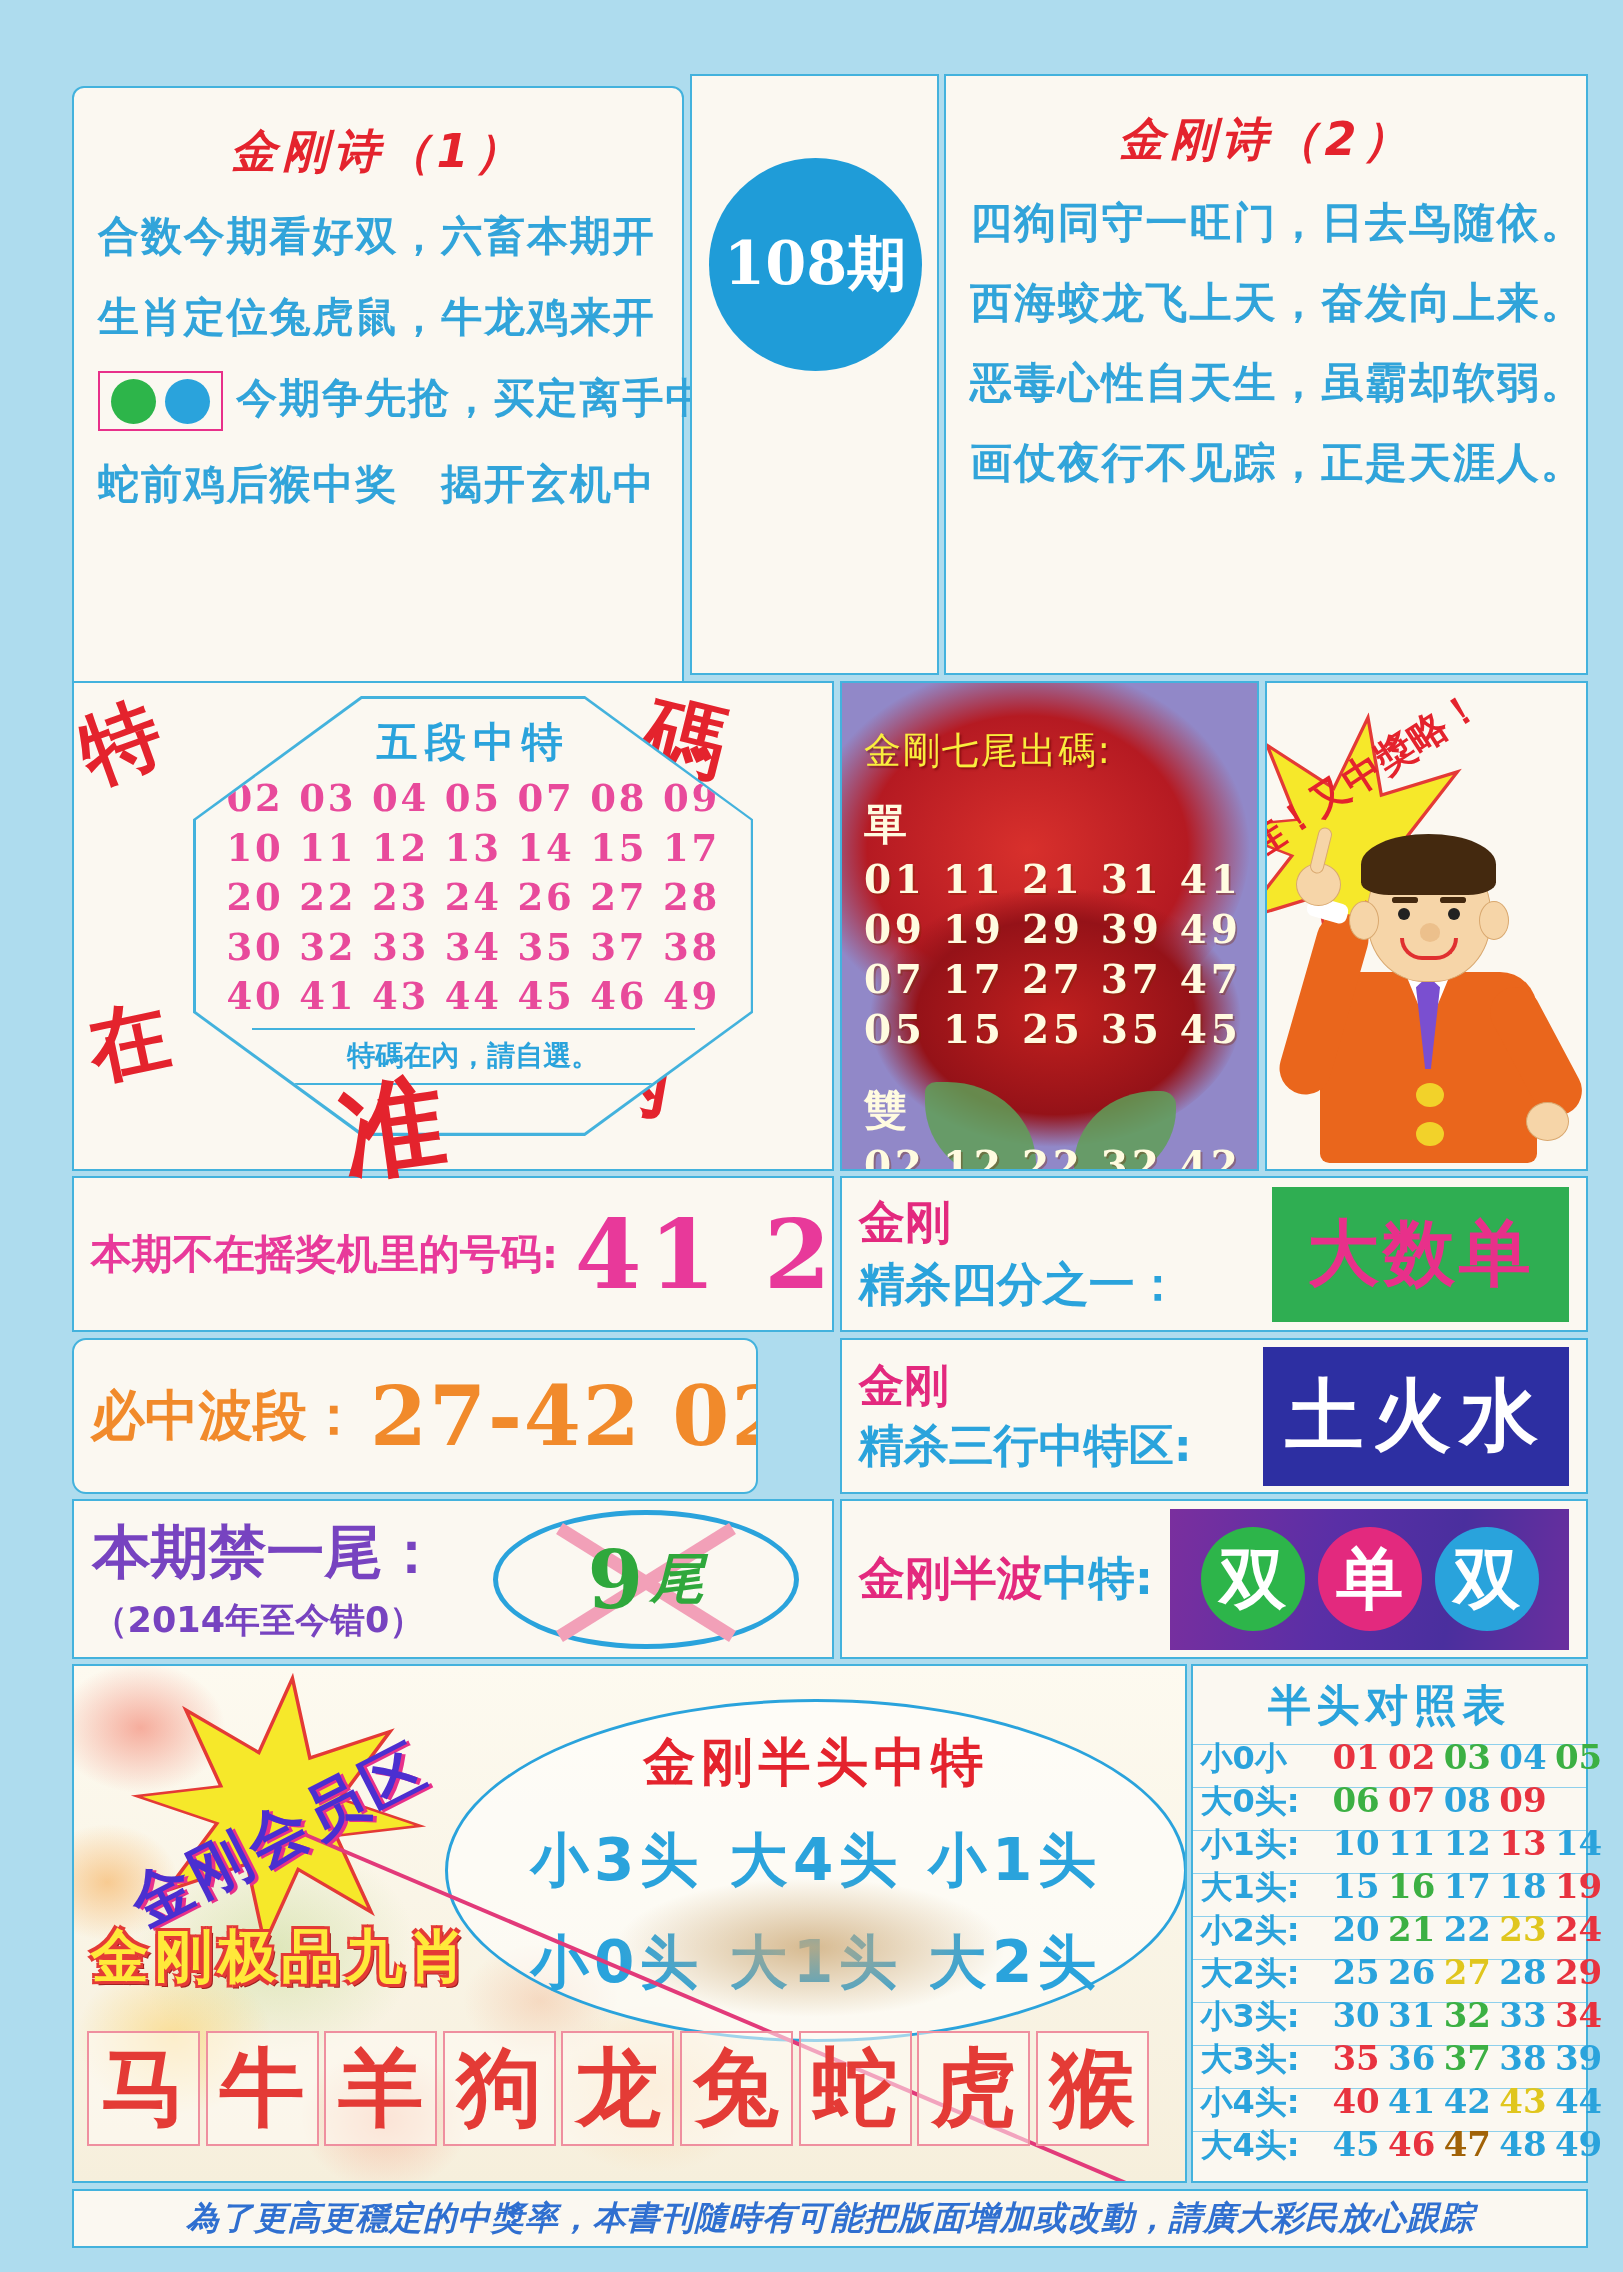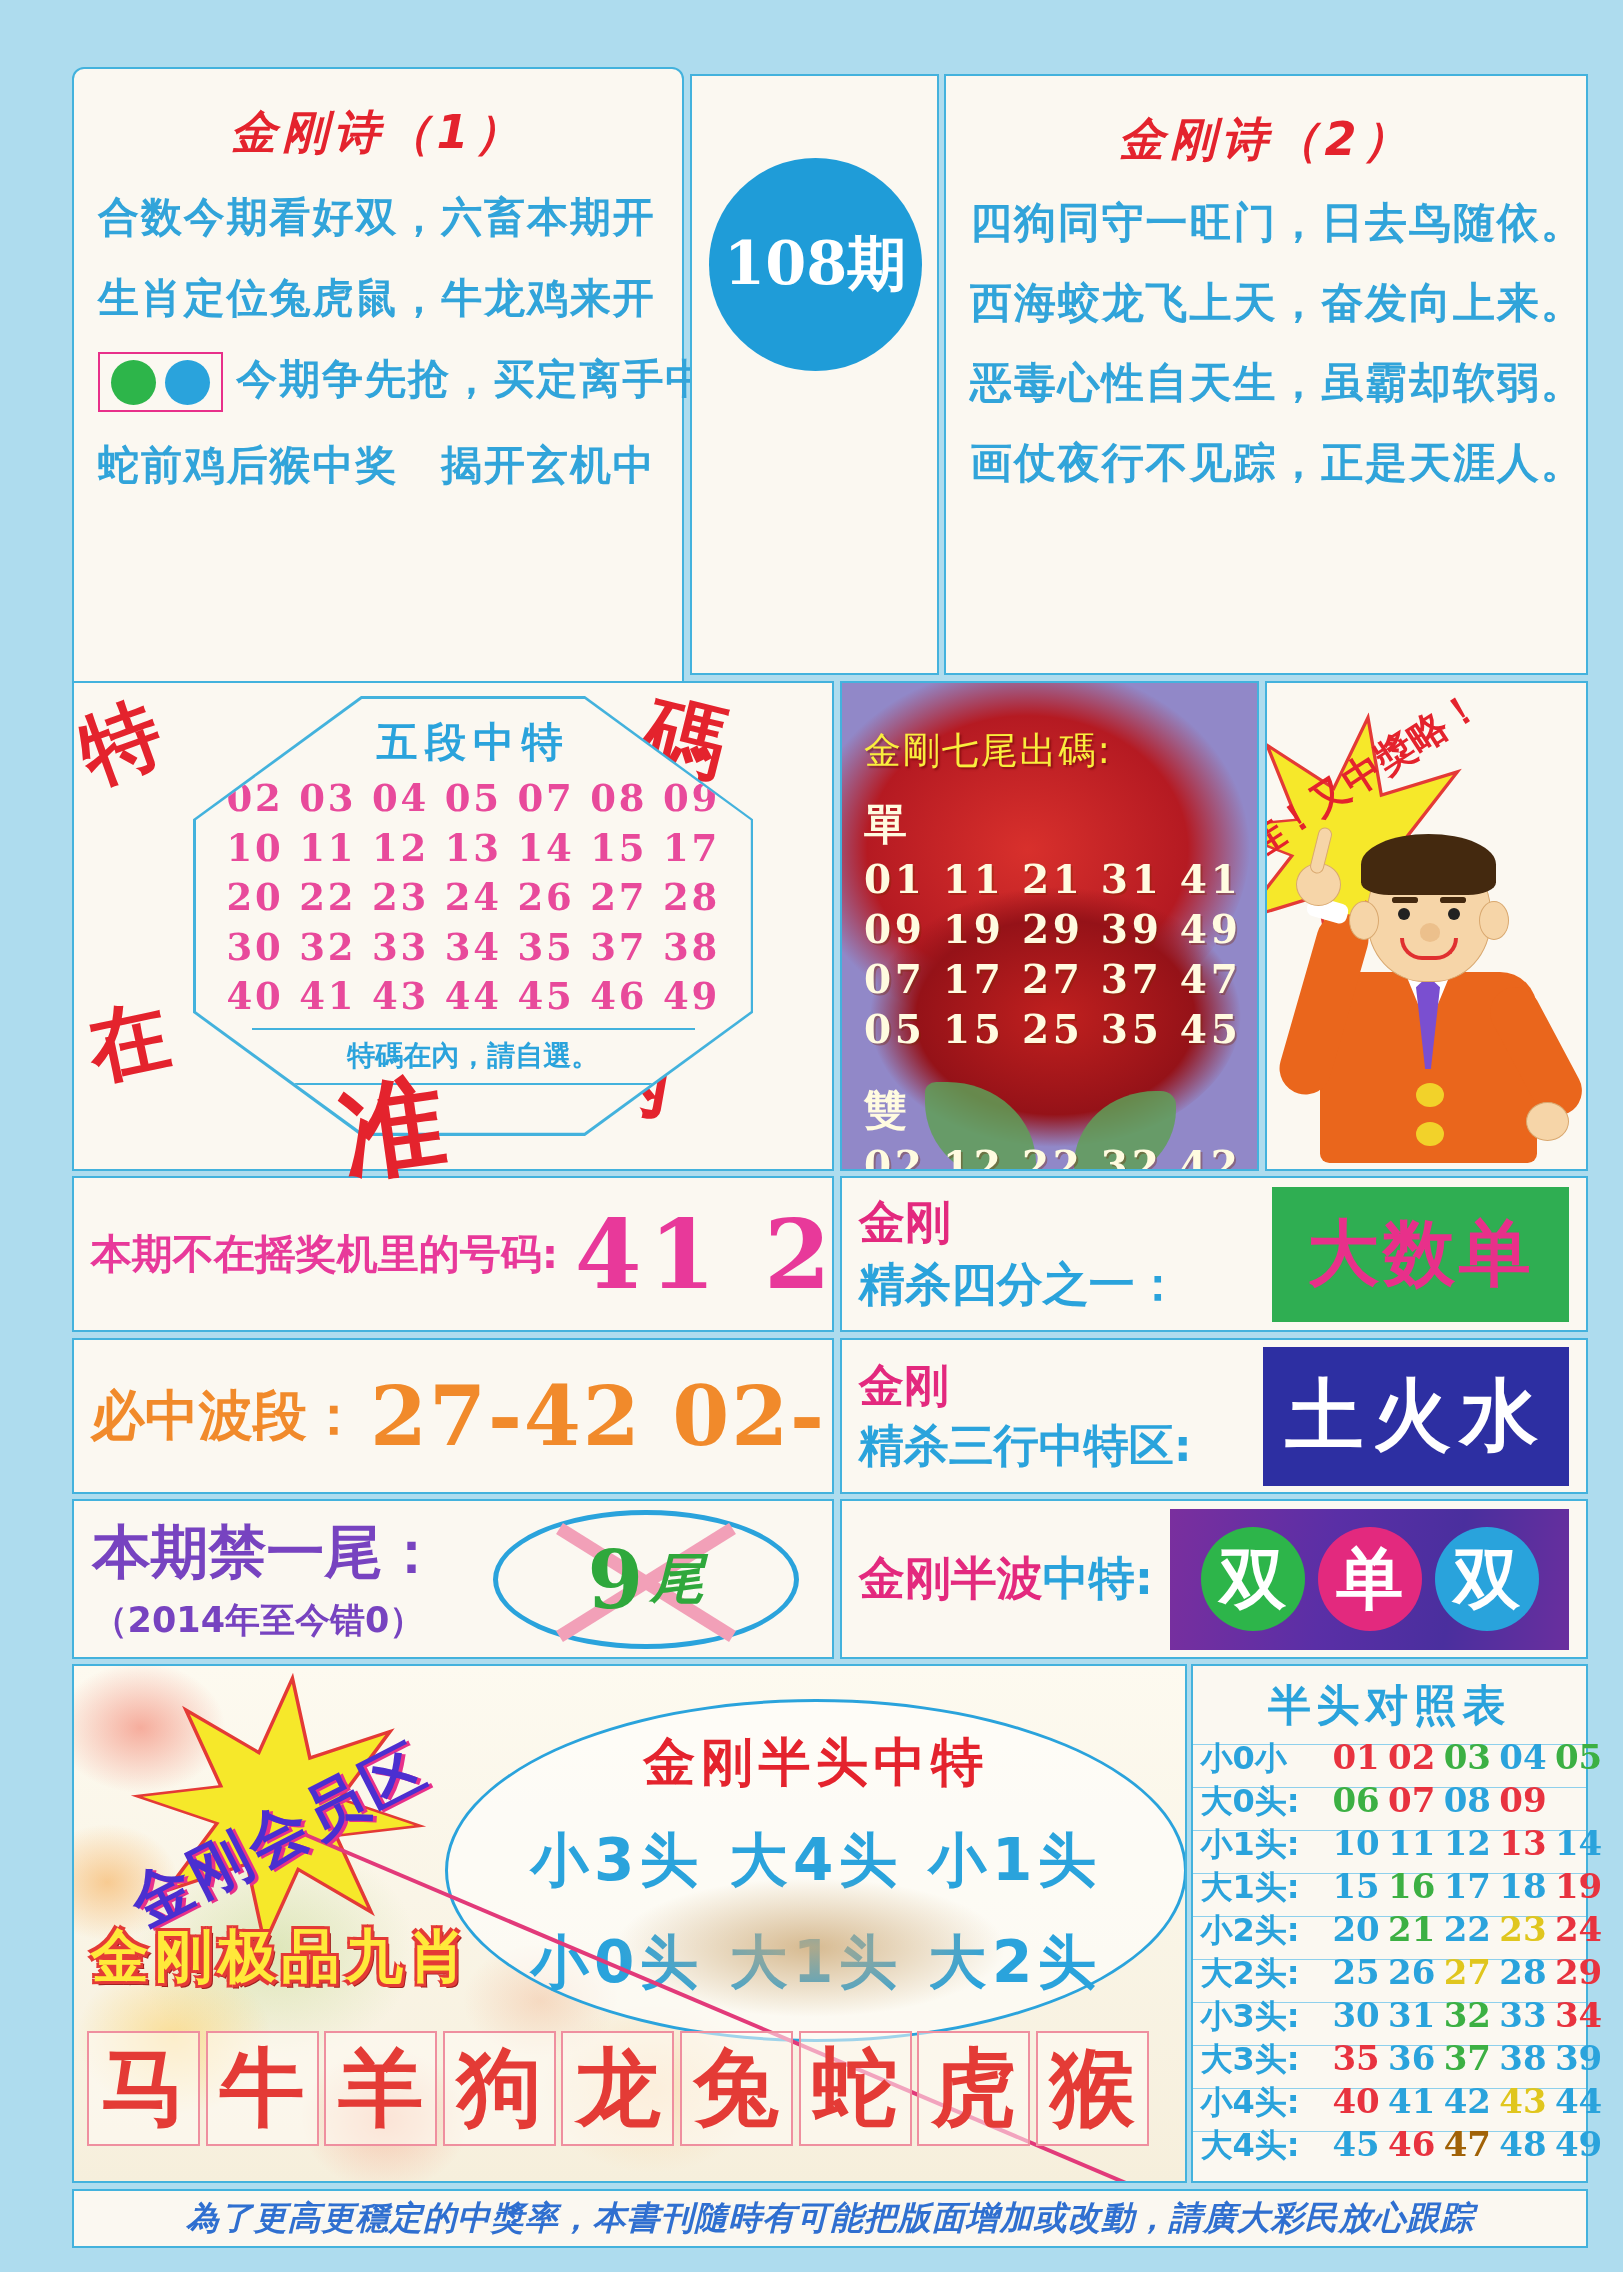--- a/index.html
+++ b/index.html
@@ -121,21 +121,21 @@
   .tbl-num{font-family:"DejaVu Serif",serif;font-weight:bold;font-size:34px;margin-right:8.3px;}
   
   .footer-panel{display:flex;align-items:center;justify-content:center;}
   .footer-text{color:#2f6fd0;font-weight:bold;font-style:italic;font-size:33px;white-space:nowrap;letter-spacing:0.9px;}
 </style>
 </head>
 <body>
 
 <div class="page">
 
-  <div class="panel" style="left:72px;top:67px;width:612px;height:665px;border-radius:12px;">
+  <div class="panel" style="left:72px;top:86px;width:612px;height:665px;border-radius:12px;">
     <div class="poem-title">金刚诗（1）</div>
     <div class="poem-line">合数今期看好双，六畜本期开</div>
     <div class="poem-line">生肖定位兔虎鼠，牛龙鸡来开</div>
     <div class="poem-line">
       <span class="dots-box">
         <span class="dot dot-green"></span>
         <span class="dot dot-blue"></span>
       </span><span>今期争先抢，买定离手中</span>
     </div>
     <div class="poem-line">蛇前鸡后猴中奖　揭开玄机中</div>
@@ -231,21 +231,21 @@
     <span class="lbl-magenta">本期不在摇奖机里的号码:</span>
     <span class="val-big-magenta">41 28</span>
   </div>
   <div class="panel mid-row" style="left:840px;top:1176px;width:748px;height:156px;">
     <span class="row-quarter-label"><span class="brand-red">金刚</span><span class="lbl-blue">精杀四分之一：</span></span>
     <div class="box-green">
       <span>大数单</span>
     </div>
   </div>
 
-  <div class="panel mid-row" style="left:72px;top:1338px;width:762px;height:156px;">
+  <div class="panel mid-row" style="left:72px;top:1338px;width:686px;height:156px;border-radius:14px;">
     <span class="lbl-orange">必中波段：</span>
     <span class="val-orange">27-42 02-19</span>
   </div>
   <div class="panel mid-row" style="left:840px;top:1338px;width:748px;height:156px;">
     <span class="row-threerow-label" style="font-size:45px;flex:1;"><span class="brand-red">金刚</span><span class="lbl-blue">精杀三行中特区:</span></span>
     <div class="box-navy">
       <span>土火水</span>
     </div>
   </div>
 

